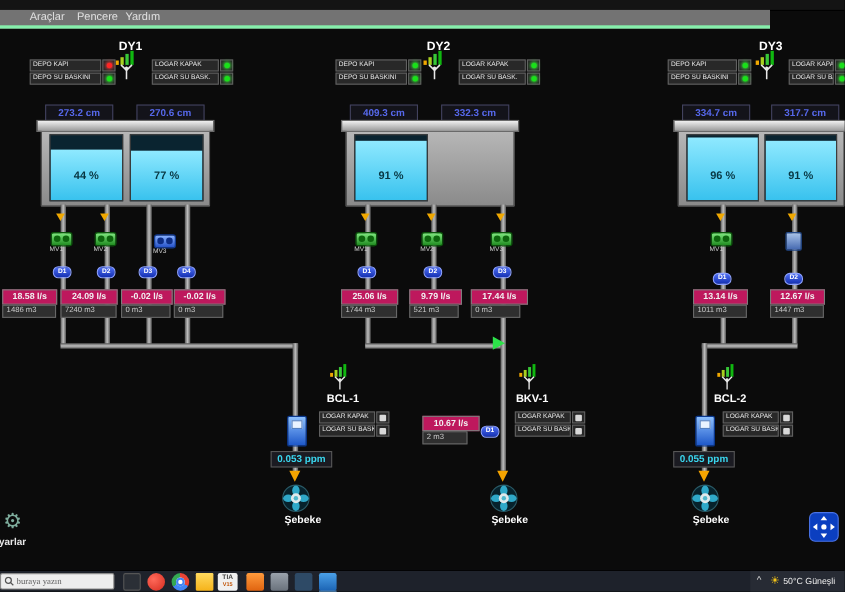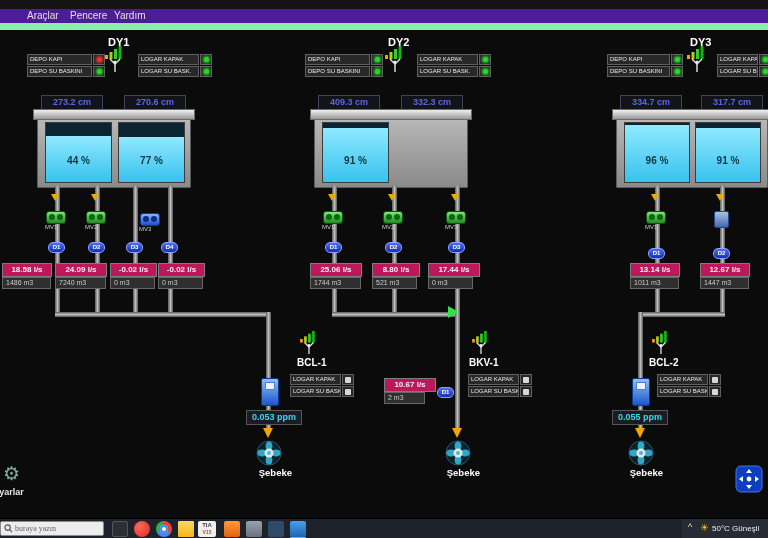--- a/index.html
+++ b/index.html
@@ -1,19 +1,19 @@
 <!DOCTYPE html>
 <html><head>
 <meta charset="utf-8">
 <style>
   html,body{margin:0;padding:0;background:#000;font-family:"Liberation Sans",sans-serif}
   #screen{position:relative;width:768px;height:538px;overflow:hidden;background:#0b0b0b}
   .abs{position:absolute}
   .titlebar{position:absolute;left:0;top:0;width:768px;height:9px;background:#141414;border-bottom:1px solid #000}
-  .menubar{position:absolute;left:0;top:9px;width:768px;height:14px;background:#4c1d95;border-bottom:7px solid #86efac}
+  .menubar{position:absolute;left:0;top:9px;width:700px;height:14px;background:#737373;border-bottom:3px solid #86efac}
   .menu-item{position:absolute;top:1px;font-size:10px;color:#e0e0e0;cursor:default}
   .stitle{position:absolute;color:#fff;font-weight:bold;font-size:11px}
   .sublabel{position:absolute;color:#fff;font-weight:bold;font-size:10px}
   .alarm-panel{position:absolute;display:flex;flex-direction:column;gap:1px}
   .arow{display:flex;gap:1px;height:11px}
   .acell{flex:1;background:#282828;border:1px solid #606060;color:#e8e8e8;font-size:6px;line-height:9px;padding:0 2px;white-space:nowrap;overflow:hidden}
   .aled{width:10px;background:#282828;border:1px solid #606060;display:flex;align-items:center;justify-content:center}
   .led{display:block;width:5px;height:5px;border-radius:50%;background:#555}
   .led[data-state="red"]{background:#ff2525;box-shadow:0 0 3px 1px rgba(255,60,60,.8)}
   .led[data-state="green"]{background:#1ae01a;box-shadow:0 0 3px 1px rgba(60,255,60,.7)}
@@ -218,21 +218,21 @@
   <div class="vlabel" style="left:322px;top:224px">MV1</div>
   <div class="pump" style="left:383px;top:211px"></div>
   <div class="vlabel" style="left:382px;top:224px">MV2</div>
   <div class="pump" style="left:446px;top:211px"></div>
   <div class="vlabel" style="left:445px;top:224px">MV3</div>
   <div class="doval" style="left:325px;top:242px">D1</div>
   <div class="doval" style="left:385px;top:242px">D2</div>
   <div class="doval" style="left:448px;top:242px">D3</div>
   <div class="flow" style="left:310px;top:263px;width:50px">25.06 l/s</div>
   <div class="total" style="left:310px;top:277px;width:46px">1744 m3</div>
-  <div class="flow" style="left:372px;top:263px;width:46px">8.80 l/s</div>
+  <div class="flow" style="left:372px;top:263px;width:46px">9.79 l/s</div>
   <div class="total" style="left:372px;top:277px;width:40px">521 m3</div>
   <div class="flow" style="left:428px;top:263px;width:50px">17.44 l/s</div>
   <div class="total" style="left:428px;top:277px;width:40px">0 m3</div>
 
   <div class="stitle" style="left:690px;top:36px">DY3</div>
   <svg class="abs" style="left:686px;top:46px" width="22" height="27" viewBox="0 0 22 27">
     <rect x="1" y="9" width="3" height="4" fill="#f0a800"></rect>
       <rect x="5.5" y="6" width="3" height="7" fill="#a8d020"></rect>
       <rect x="10" y="3" width="3" height="10" fill="#38c838"></rect>
       <rect x="14.5" y="0" width="3" height="13" fill="#10b810"></rect>

